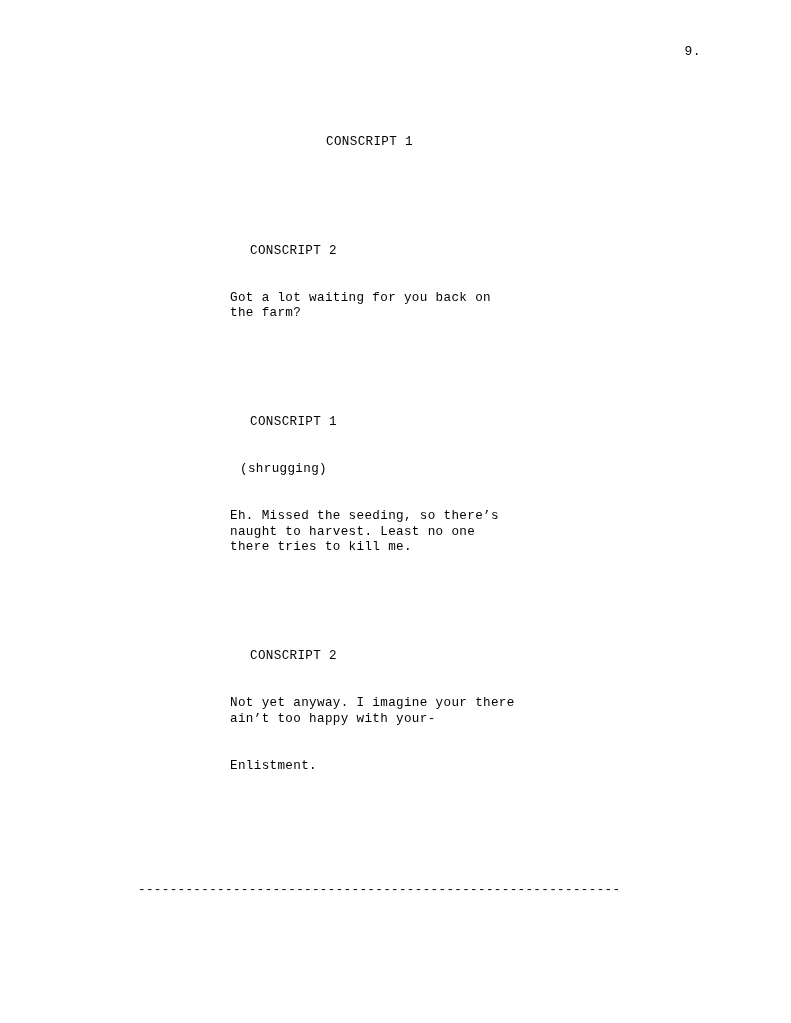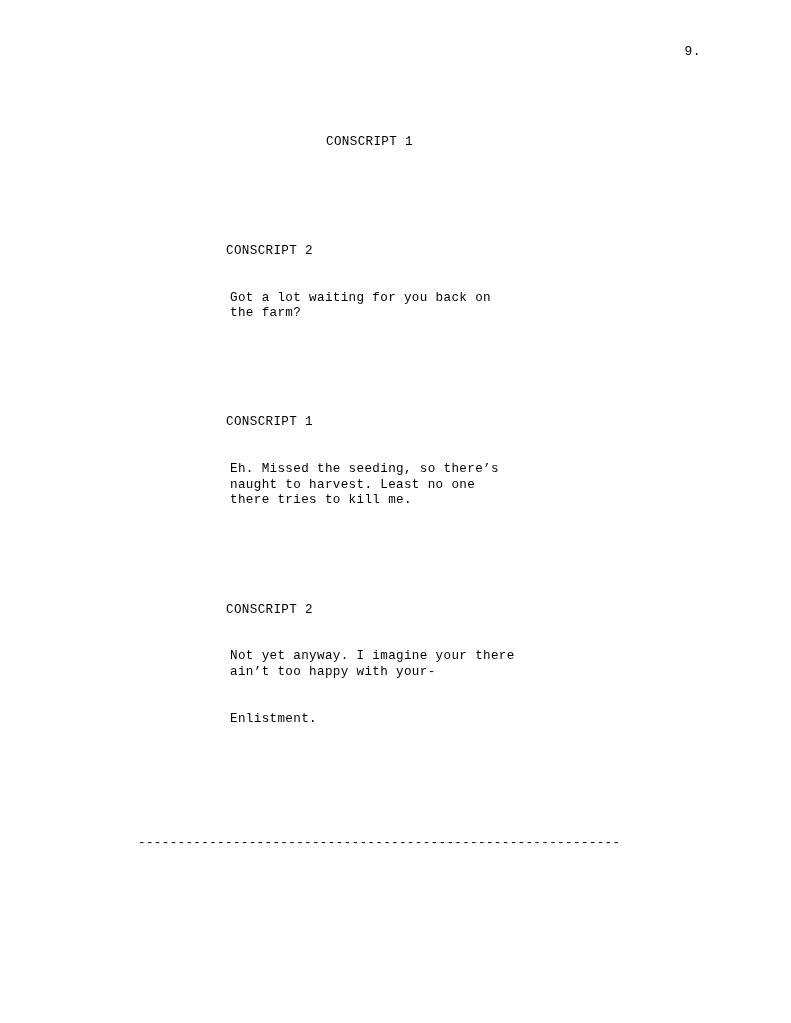--- a/index.html
+++ b/index.html
@@ -35,21 +35,21 @@
     line-height: 15.6px;
     letter-spacing: 0.35px;
     white-space: pre-wrap;
   }
   .block { margin: 0; font-family: Liberation Mono, monospace; }
   .spacer { height: 15.6px; }
   .char {
     margin-left: 188px;
   }
   .char-alt {
-    margin-left: 88px;
+    margin-left: 112px;
   }
   .paren {
     margin-left: 102px;
   }
   .paren-in {
     margin-left: 125px;
   }
   .dialogue {
     margin-left: 92px;
   }
@@ -72,20 +72,21 @@
 
     <p class="block char">CONSCRIPT 1</p>
     <div class="spacer"></div>
 
     <p class="block char-alt">CONSCRIPT 2</p>
     <p class="block dialogue">Got a lot waiting for you back on
 the farm?</p>
     <div class="spacer"></div>
 
     <p class="block char-alt">CONSCRIPT 1</p>
+    <p class="block paren">(shrugging)</p>
     <p class="block dialogue">Eh. Missed the seeding, so there’s
 naught to harvest. Least no one
 there tries to kill me.</p>
     <div class="spacer"></div>
 
     <p class="block char-alt">CONSCRIPT 2</p>
     <p class="block dialogue">Not yet anyway. I imagine your there
 ain’t too happy with your-</p>
     <p class="block dialogue">Enlistment.</p>
 

